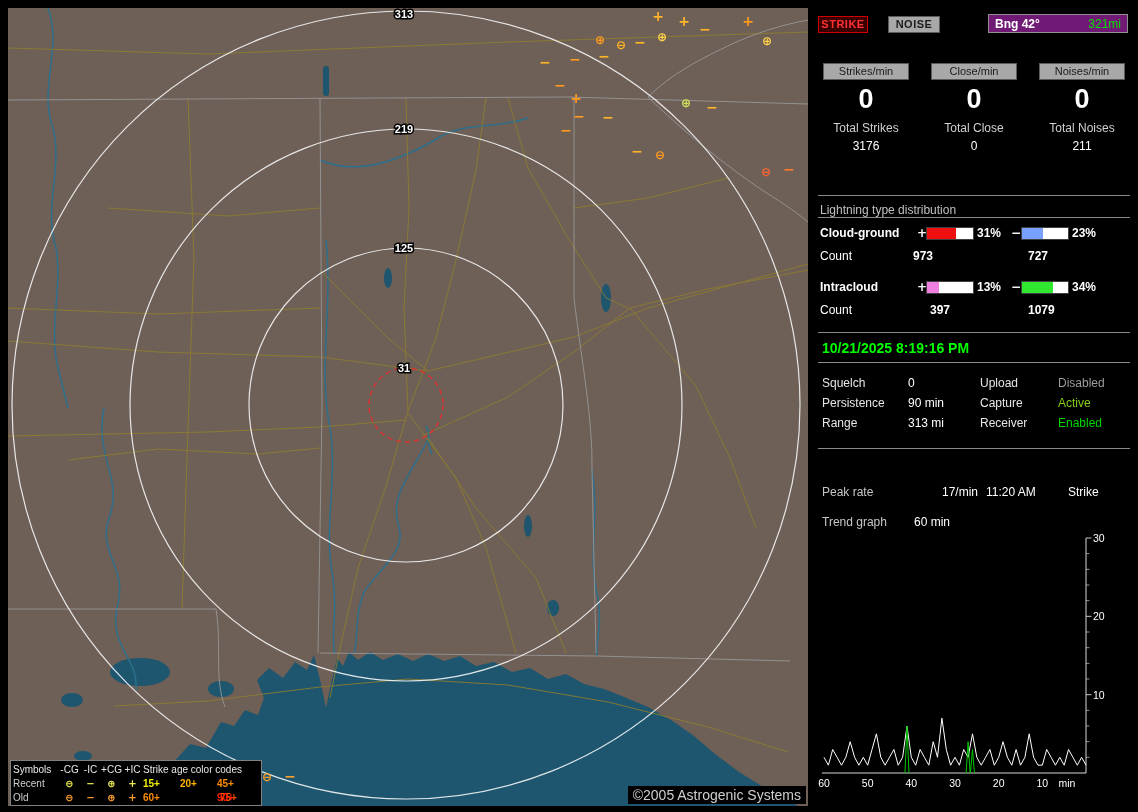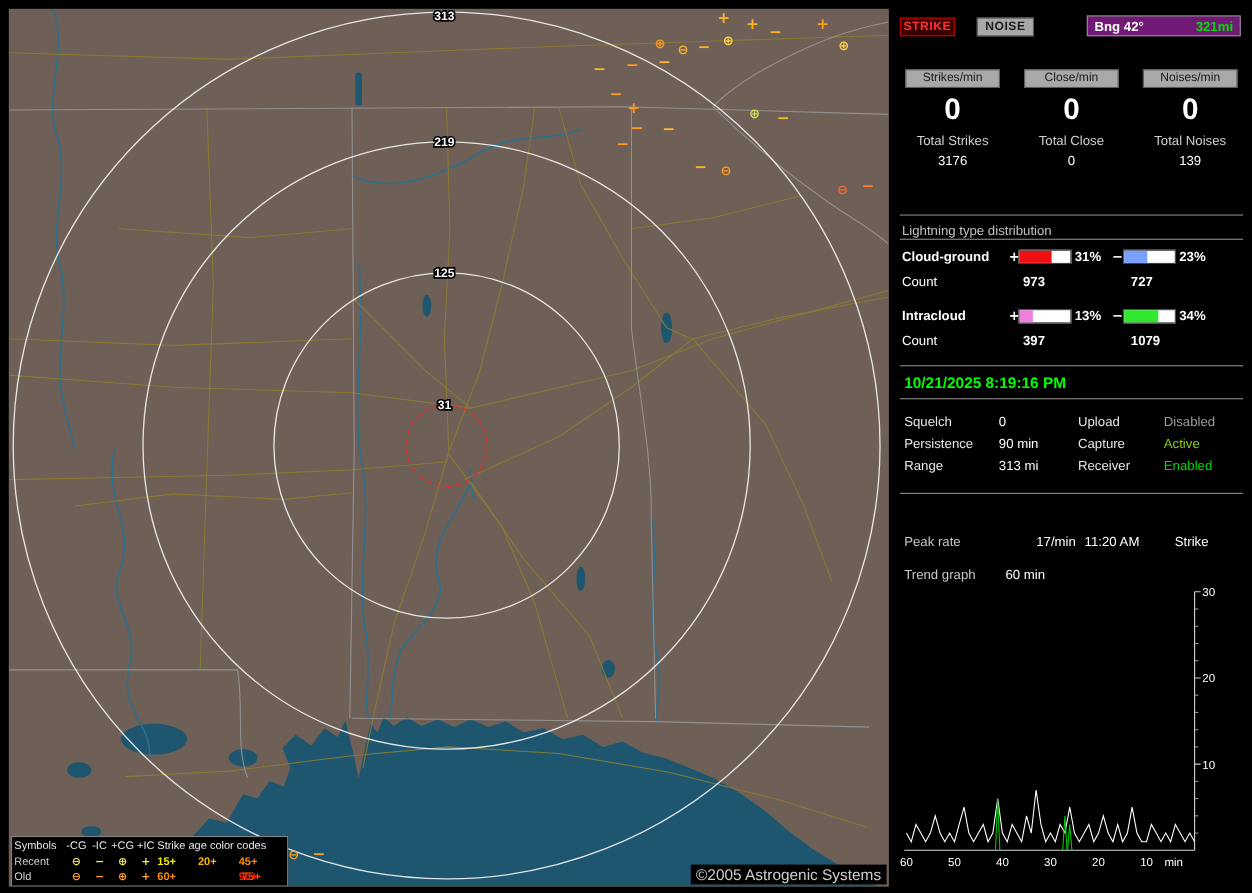--- a/index.html
+++ b/index.html
@@ -21,21 +21,21 @@
   .lg-age-val{font-weight:bold;}
 
   .copyright{position:absolute;right:2px;bottom:2px;background:#000000;color:#cfcfcf;font-size:14px;padding:1px 5px;}
 
   
   .right-panel{position:absolute;left:816px;top:8px;width:318px;height:798px;background:#000;font-size:12px;color:#fff;}
   .strike-ind{position:absolute;left:2px;top:8px;width:48px;height:15px;background:#3a0000;border:1px solid #d00000;color:#ff3232;font-size:11px;font-weight:bold;text-align:center;line-height:15px;letter-spacing:.5px;}
   .noise-ind{position:absolute;left:72px;top:8px;width:50px;height:15px;background:#a8a8a8;border:1px solid #5a5a5a;color:#1c1c1c;font-size:11px;font-weight:bold;text-align:center;line-height:15px;letter-spacing:.5px;}
   .bng-box{position:absolute;left:172px;top:6px;width:140px;height:19px;background:#701a75;border:1px solid #909090;display:flex;justify-content:space-between;align-items:center;padding:0 6px;box-sizing:border-box;}
   .bng-label{color:#fff;font-weight:bold;}
-  .bng-val{color:#00e000;font-weight:bold;}
+  .bng-val{color:#00e000;font-weight:normal;}
 
   .rate-col{position:absolute;top:55px;width:96px;text-align:center;}
   .rate-chip{width:84px;height:15px;margin:0 auto;background:#a8a8a8;border:1px solid #5a5a5a;color:#1a1a1a;font-size:11px;line-height:15px;box-sizing:content-box;}
   .rate-zero{font-size:27px;font-weight:bold;color:#fff;margin-top:4px;line-height:30px;}
   .total-label{margin-top:7px;color:#d0d0d0;}
   .total-value{margin-top:4px;color:#fff;}
 
   .hline{position:absolute;left:2px;width:312px;border-top:1px solid #8a8a8a;height:0;}
   .dist-title{position:absolute;left:4px;top:195px;color:#c0c0c0;}
   .dist-row,.dist-count{position:absolute;left:4px;width:310px;height:14px;}
@@ -218,21 +218,21 @@
     <div class="rate-col" style="left:110px">
       <div class="rate-chip">Close/min</div>
       <div class="rate-zero">0</div>
       <div class="total-label">Total Close</div>
       <div class="total-value">0</div>
     </div>
     <div class="rate-col" style="left:218px">
       <div class="rate-chip">Noises/min</div>
       <div class="rate-zero">0</div>
       <div class="total-label">Total Noises</div>
-      <div class="total-value">139</div>
+      <div class="total-value">211</div>
     </div>
 
     <div class="hline" style="top:187px"></div>
     <div class="dist-title">Lightning type distribution</div>
     <div class="hline" style="top:209px"></div>
 
     <div class="dist-row" style="top:218px">
       <span class="dl">Cloud-ground</span>
       <span class="dsign" style="left:97px">+</span>
       <span class="bar" style="left:106px">
@@ -240,21 +240,21 @@
         </span>
       <span class="dpct" style="left:157px">31%</span>
       <span class="dsign" style="left:191px">−</span>
       <span class="bar" style="left:201px">
           <i style="width: 46%; background: rgb(120, 160, 255);"></i>
         </span>
       <span class="dpct" style="left:252px">23%</span>
     </div>
     <div class="dist-count" style="top:241px">
       <span class="dcl">Count</span>
-      <span class="dcv" style="left:110px">973</span>
+      <span class="dcv" style="left:93px">973</span>
       <span class="dcv" style="left:208px">727</span>
     </div>
 
     <div class="dist-row" style="top:272px">
       <span class="dl">Intracloud</span>
       <span class="dsign" style="left:97px">+</span>
       <span class="bar" style="left:106px">
           <i style="width: 26%; background: rgb(240, 128, 224);"></i>
         </span>
       <span class="dpct" style="left:157px">13%</span>

